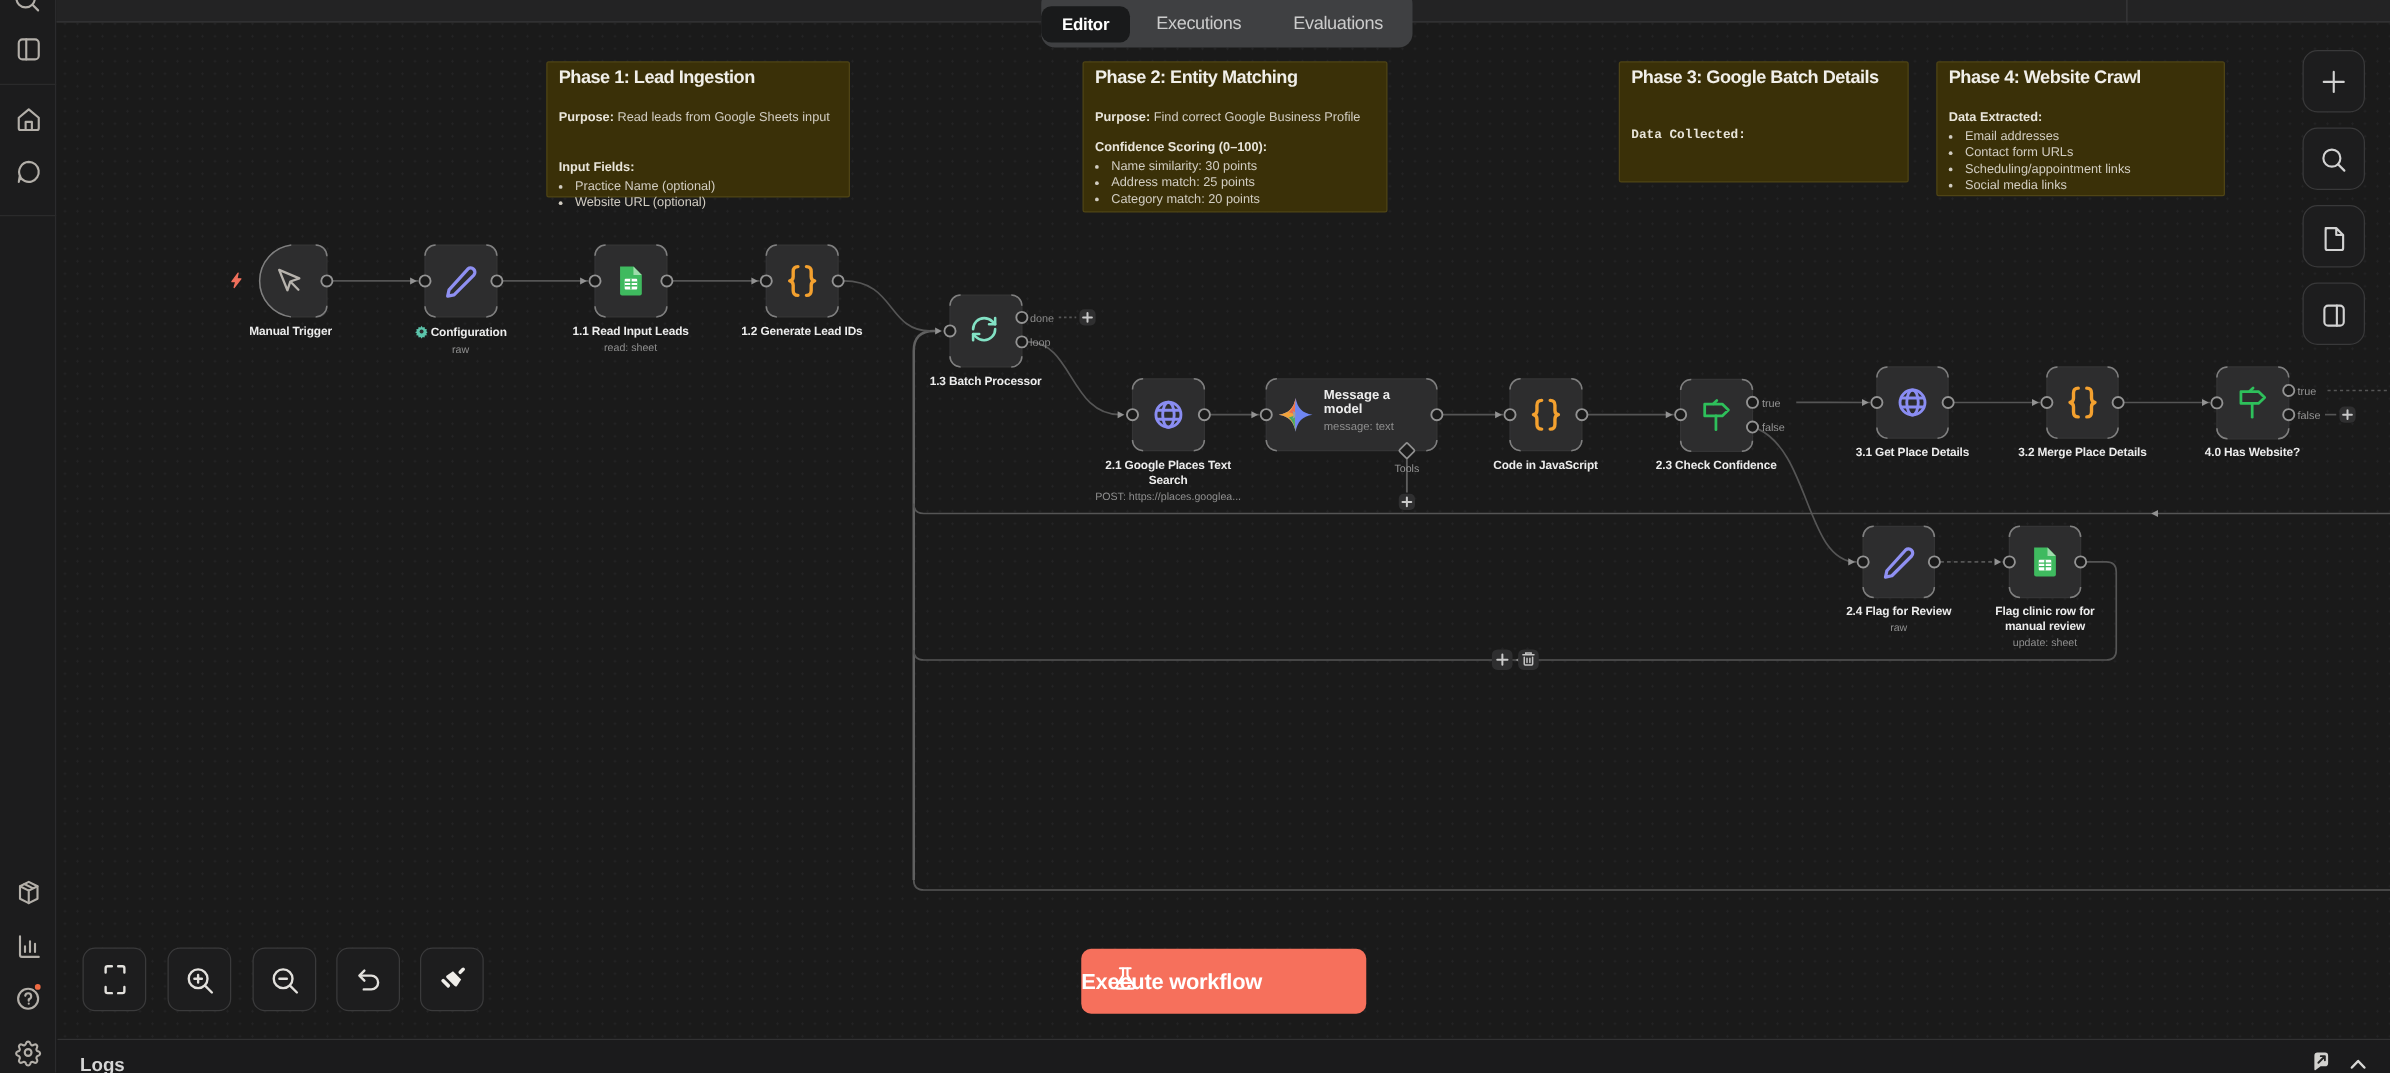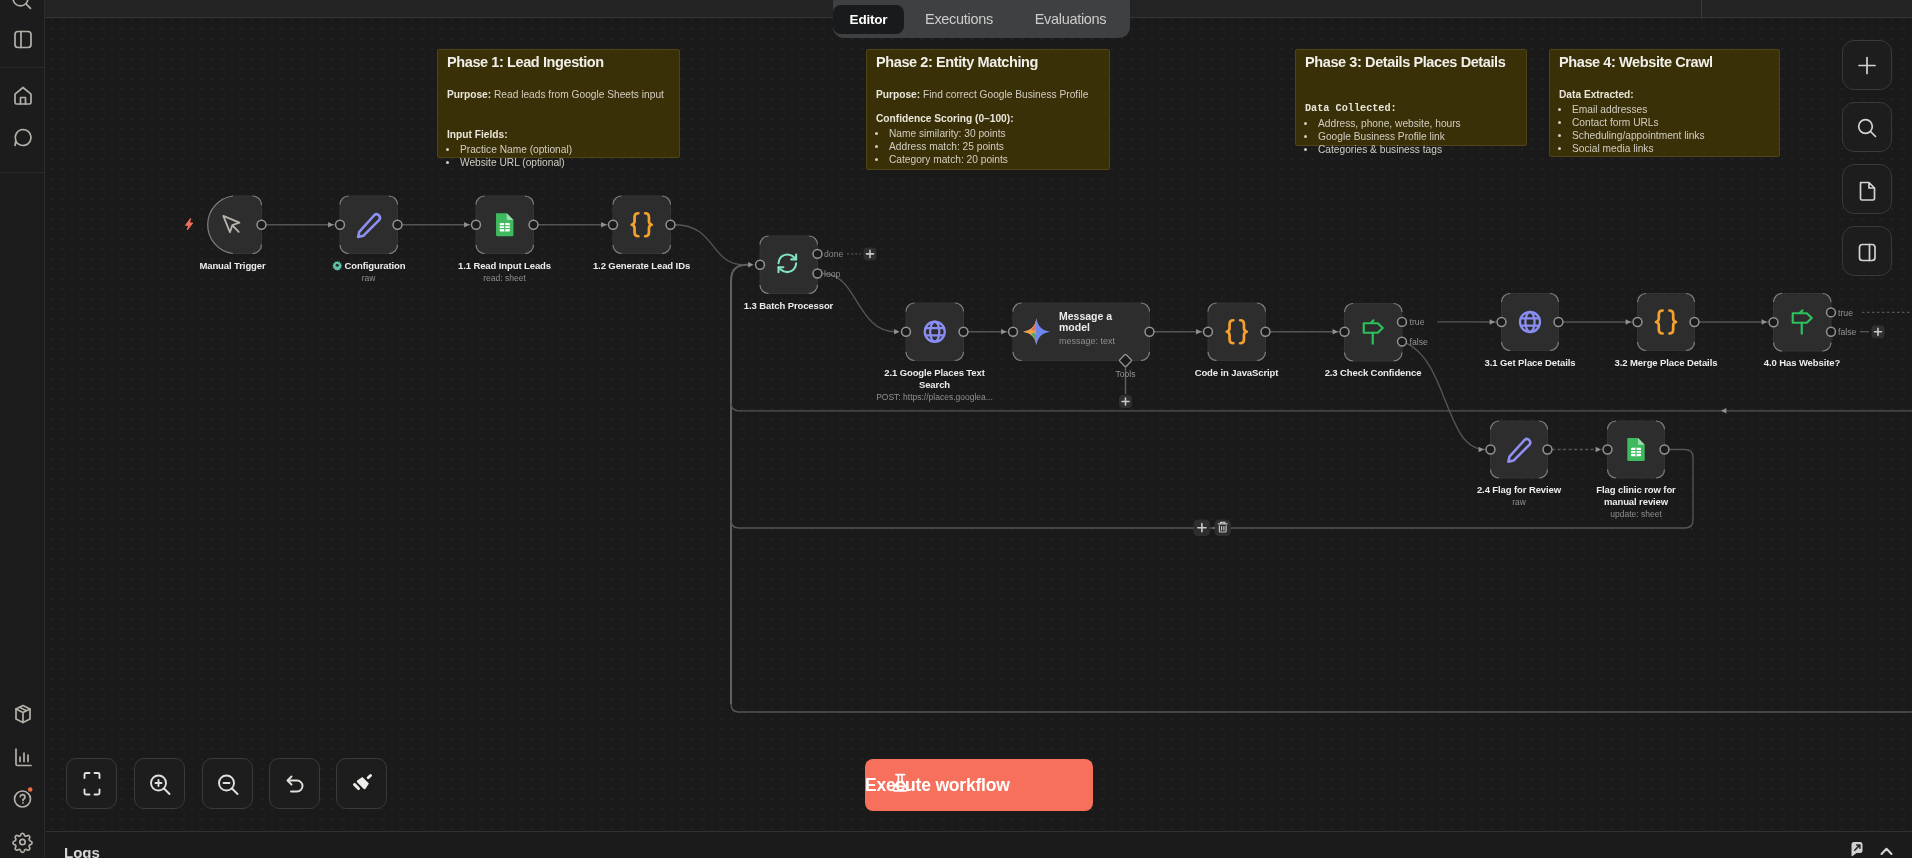--- a/index.html
+++ b/index.html
@@ -51,27 +51,22 @@
   <h1>Phase 2: Entity Matching</h1>
   <div class="bd" style="margin-top:17px;"><b>Purpose:</b> Find correct Google Business Profile</div>
   <div class="bd" style="margin-top:11px;"><b>Confidence Scoring (0–100):</b></div>
   <ul class="bd" style="margin-top:2px;">
       <li>Name similarity: 30 points</li>
       <li>Address match: 25 points</li>
       <li>Category match: 20 points</li>
     </ul>
 </div>
 <div class="snote" style="left:1295px; top:49px; width:232px; height:97px;">
-  <h1>Phase 3: Details Places Details</h1>
+  <h1>Phase 3: Google Batch Details</h1>
   <div class="bd" style="margin-top:31px;font-family:Liberation Mono, monospace;"><b>Data Collected:</b></div>
-  <ul class="bd" style="margin-top:2px;">
-      <li>Address, phone, website, hours</li>
-      <li>Google Business Profile link</li>
-      <li>Categories &amp; business tags</li>
-    </ul>
 </div>
 <div class="snote" style="left:1549px; top:49px; width:231px; height:108px;">
   <h1>Phase 4: Website Crawl</h1>
   <div class="bd" style="margin-top:17px;"><b>Data Extracted:</b></div>
   <ul class="bd" style="margin-top:2px;">
       <li>Email addresses</li>
       <li>Contact form URLs</li>
       <li>Scheduling/appointment links</li>
       <li>Social media links</li>
     </ul>

